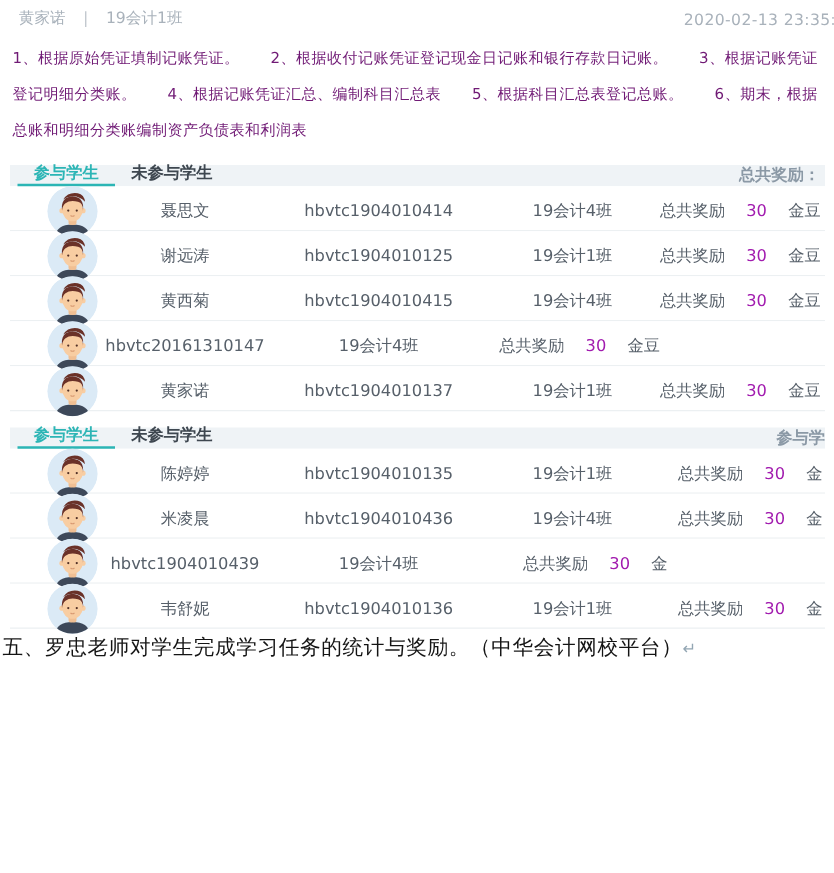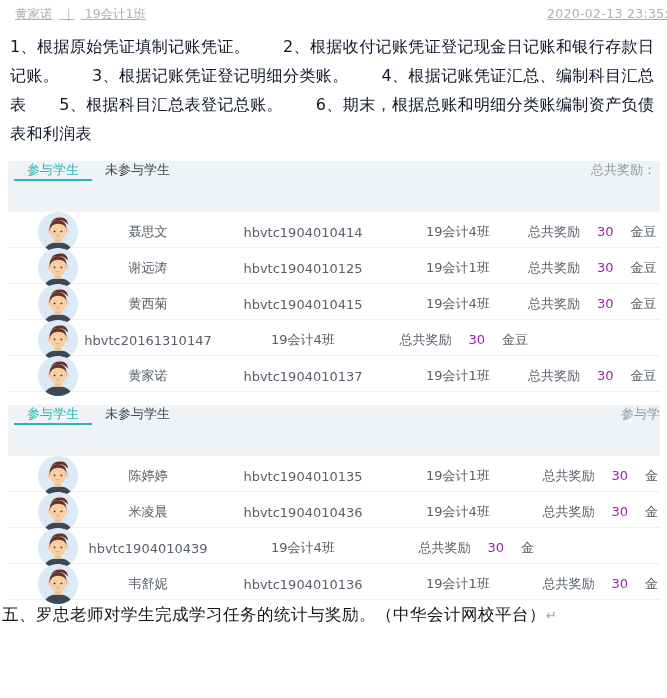--- a/index.html
+++ b/index.html
@@ -1,33 +1,33 @@
 <!DOCTYPE html>
 <html><head>
 <meta charset="utf-8">
 <style>
   * { margin:0; padding:0; box-sizing:border-box; }
   html,body { width:667px; height:698px; overflow:hidden; background:#ffffff;
     font-family:"DejaVu Sans","Liberation Sans",sans-serif; }
 
   
-  .doc-header { display:flex; justify-content:space-between; align-items:flex-start;
-    padding:6px 0 0 15px; color:#a9b2bb; font-size:12.5px; white-space:nowrap;text-decoration:underline; }
+  .doc-header { display:flex; justify-content:space-between; align-items:flex-end;
+    padding:6px 0 0 15px; color:#a9b2bb; font-size:12.5px; white-space:nowrap; }
   .doc-header .right { letter-spacing:.3px; margin-right:-2px; }
   .doc-header .left span { margin-right:6px; }
 
   
-  .task-text { padding:9px 2px 0 10px; font-size:16px; line-height:29px;
-    color:#0f172a; letter-spacing:.4px; white-space:pre-wrap; }
+  .task-text { padding:9px 2px 0 10px; font-size:12px; line-height:29px;
+    color:#701a75; letter-spacing:.4px; white-space:pre-wrap; }
 
   
   .panel { margin:13px 7px 0 8px; }
   .panel:first-of-type { margin-top:14px; }
-  .tabbar { height:51px; background:#eff3f6; display:flex; align-items:flex-start;
-    padding-left:6px; font-size:13px; color:#3e4750; }
+  .tabbar { height:17px; background:#eff3f6; display:flex; align-items:flex-end;
+    padding-left:6px; font-size:13px; color:#3e4750;font-weight:bold; }
   .tab { display:flex; align-items:center; padding:0 13px; cursor:pointer;
     border-bottom:2px solid transparent; }
   .tab.active { color:#2cb5b5; border-bottom-color:#2cb5b5; }
   .tabbar .spacer { flex:1; }
   .tabbar .count-label { display:flex; align-items:center; color:#8b99a6;
     padding-right:4px; white-space:nowrap; overflow:hidden; }
   .panel.clipped .count-label { padding-right:0; }
 
   .student-row { height:36px; display:grid;
     grid-template-columns:40px 140px 170px 140px 1fr;

